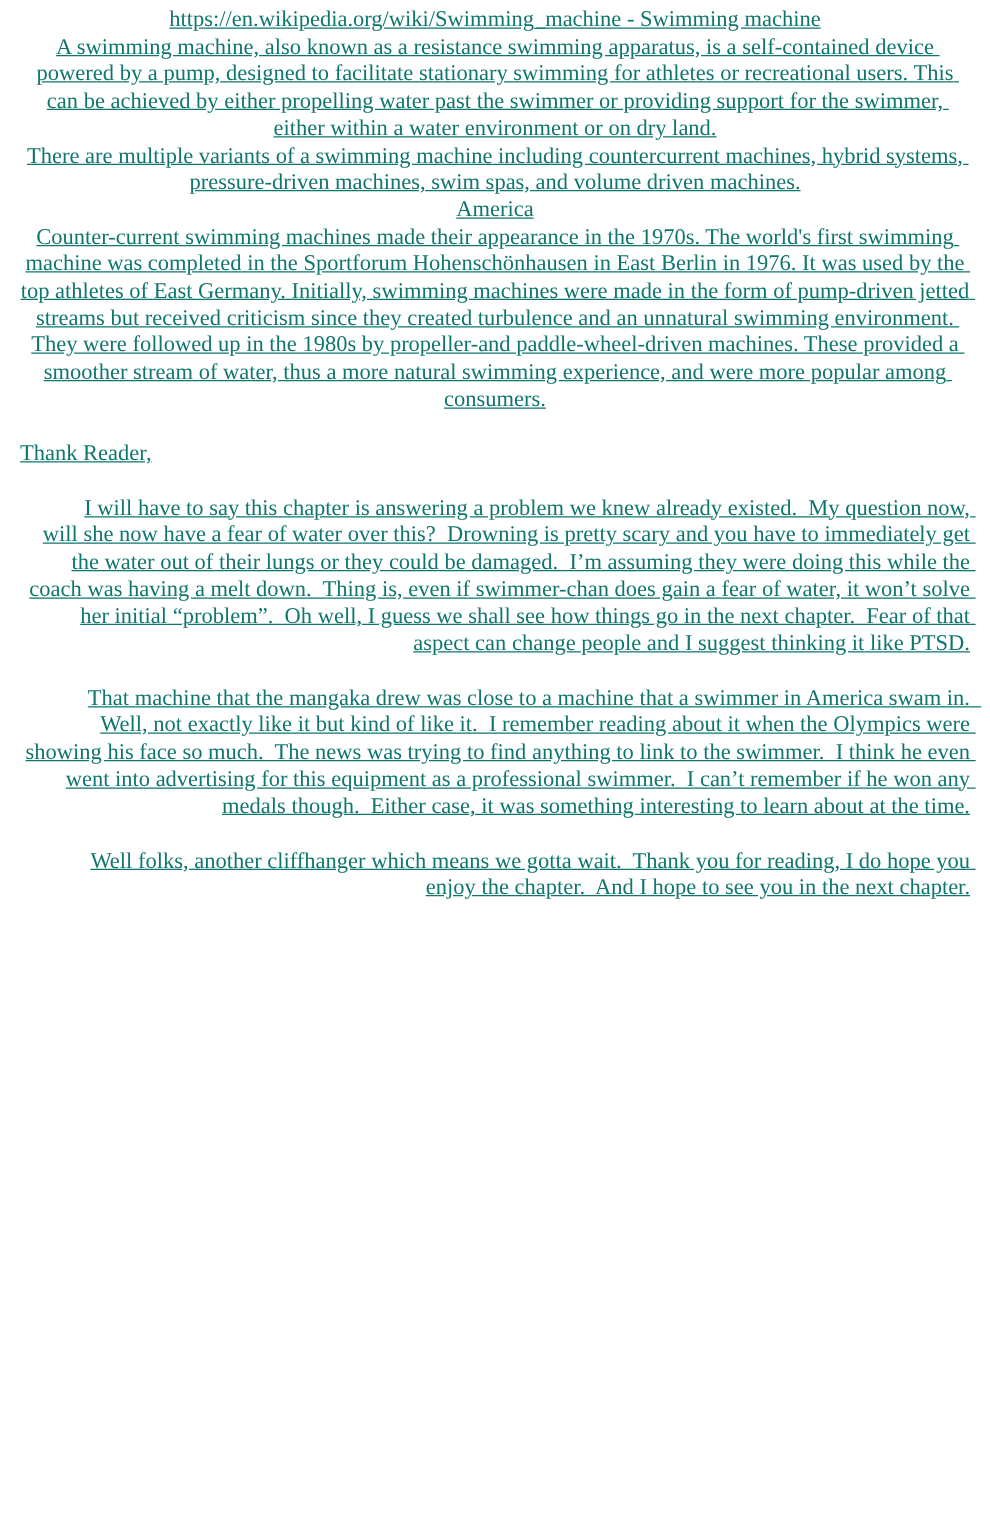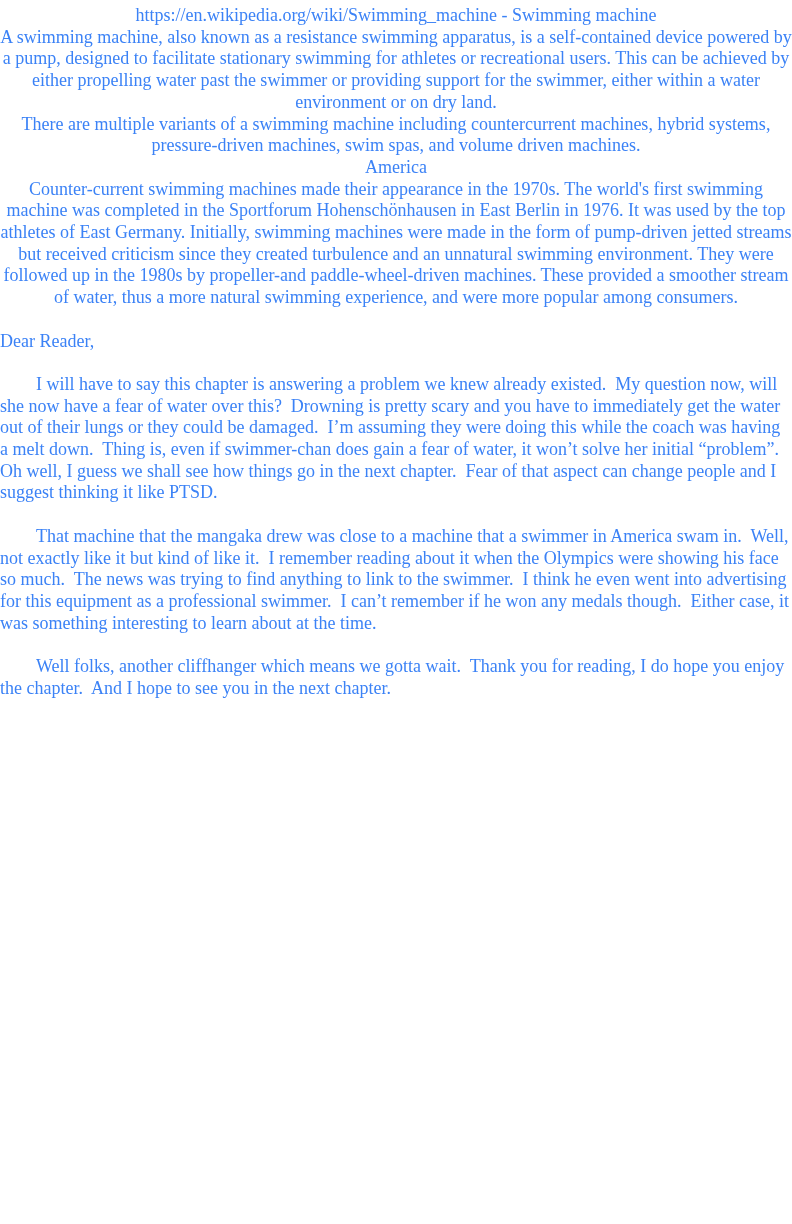--- a/index.html
+++ b/index.html
@@ -5,62 +5,64 @@
   html, body {
     margin: 0;
     padding: 0;
     background: #ffffff;
   }
   .page {
     position: relative;
     width: 792px;
     height: 1224px;
     box-sizing: border-box;
-    padding: 5px 0;
+    padding: 5px 16px;
     background: #ffffff;
-    color: #3b82f6;
+    color: #0f766e;
     font-family: "Liberation Serif", "DejaVu Serif", serif;
     font-size: 18px;
     line-height: 21.7px;
     overflow: hidden;
+    text-decoration: underline;
   }
   .wiki-excerpt {
     text-align: center;
   }
   .wiki-excerpt p {
     margin: 0;
     white-space: pre-wrap;
   }
   .letter {
     text-align: left;
   }
   .letter .block {
     margin: 21.7px 0 0 0;
     white-space: pre-wrap;
   }
   .letter .indent {
     text-indent: 36px;
+    text-align: right;
   }
   .letter .no-gap {
     margin-top: 0;
   }
 </style>
 </head>
 <body>
 
 <div class="page">
 
   <section class="wiki-excerpt">
     <p>https://en.wikipedia.org/wiki/Swimming_machine - Swimming machine</p>
     <p>A swimming machine, also known as a resistance swimming apparatus, is a self-contained device powered by a pump, designed to facilitate stationary swimming for athletes or recreational users. This can be achieved by either propelling water past the swimmer or providing support for the swimmer, either within a water environment or on dry land.</p>
     <p>There are multiple variants of a swimming machine including countercurrent machines, hybrid systems, pressure-driven machines, swim spas, and volume driven machines.</p>
     <p>America</p>
     <p>Counter-current swimming machines made their appearance in the 1970s. The world's first swimming machine was completed in the Sportforum Hohenschönhausen in East Berlin in 1976. It was used by the top athletes of East Germany. Initially, swimming machines were made in the form of pump-driven jetted streams but received criticism since they created turbulence and an unnatural swimming environment. They were followed up in the 1980s by propeller-and paddle-wheel-driven machines. These provided a smoother stream of water, thus a more natural swimming experience, and were more popular among consumers.</p>
   </section>
 
   <section class="letter">
-    <div class="block">Dear Reader,</div>
+    <div class="block">Thank Reader,</div>
     <div class="block indent">I will have to say this chapter is answering a problem we knew already existed.  My question now, will she now have a fear of water over this?  Drowning is pretty scary and you have to immediately get the water out of their lungs or they could be damaged.  I’m assuming they were doing this while the coach was having a melt down.  Thing is, even if swimmer-chan does gain a fear of water, it won’t solve her initial “problem”.  Oh well, I guess we shall see how things go in the next chapter.  Fear of that aspect can change people and I suggest thinking it like PTSD.</div>
     <div class="block indent">That machine that the mangaka drew was close to a machine that a swimmer in America swam in.  Well, not exactly like it but kind of like it.  I remember reading about it when the Olympics were showing his face so much.  The news was trying to find anything to link to the swimmer.  I think he even went into advertising for this equipment as a professional swimmer.  I can’t remember if he won any medals though.  Either case, it was something interesting to learn about at the time.</div>
     <div class="block indent">Well folks, another cliffhanger which means we gotta wait.  Thank you for reading, I do hope you enjoy the chapter.  And I hope to see you in the next chapter.</div>
   </section>
 
 </div>
 
 </body></html>

